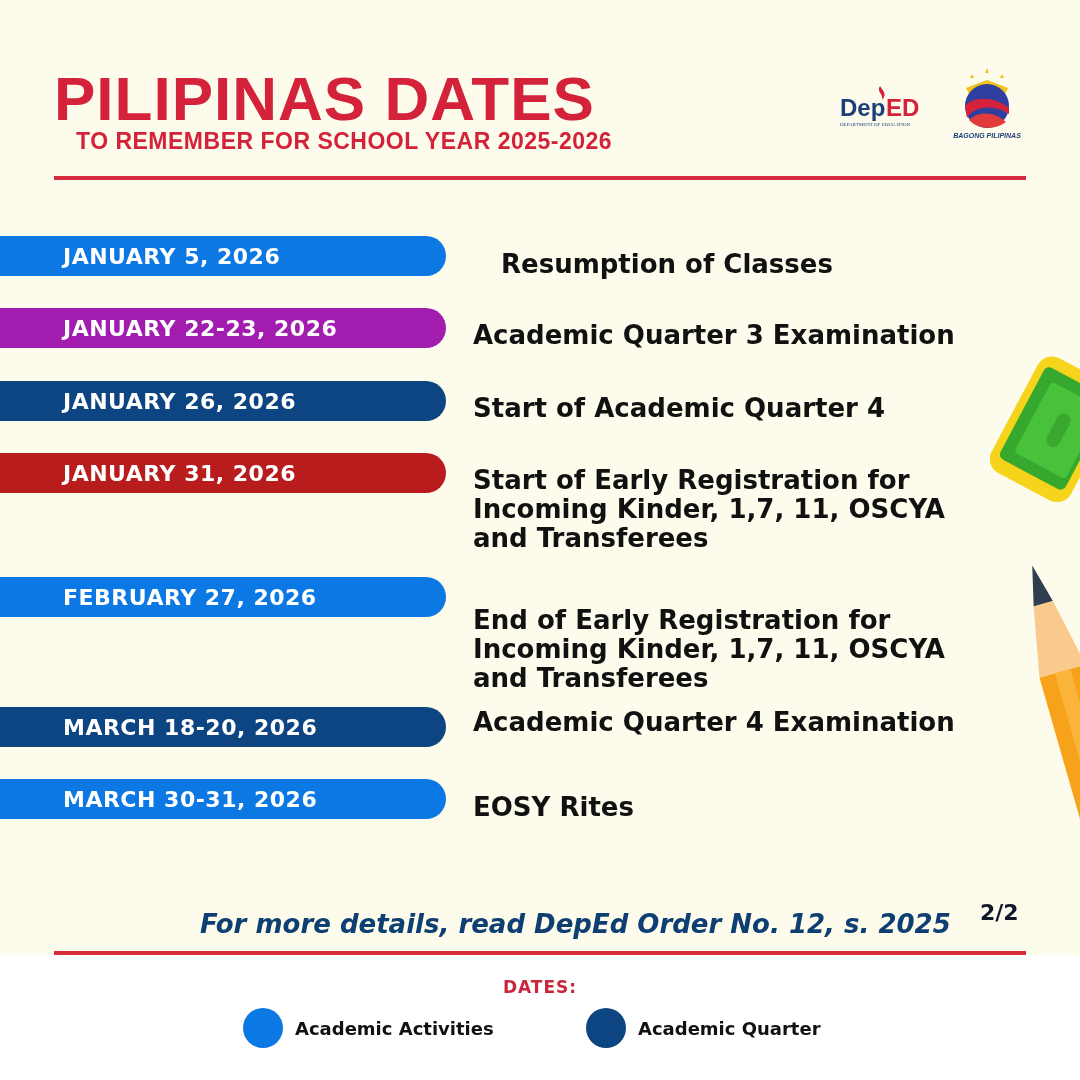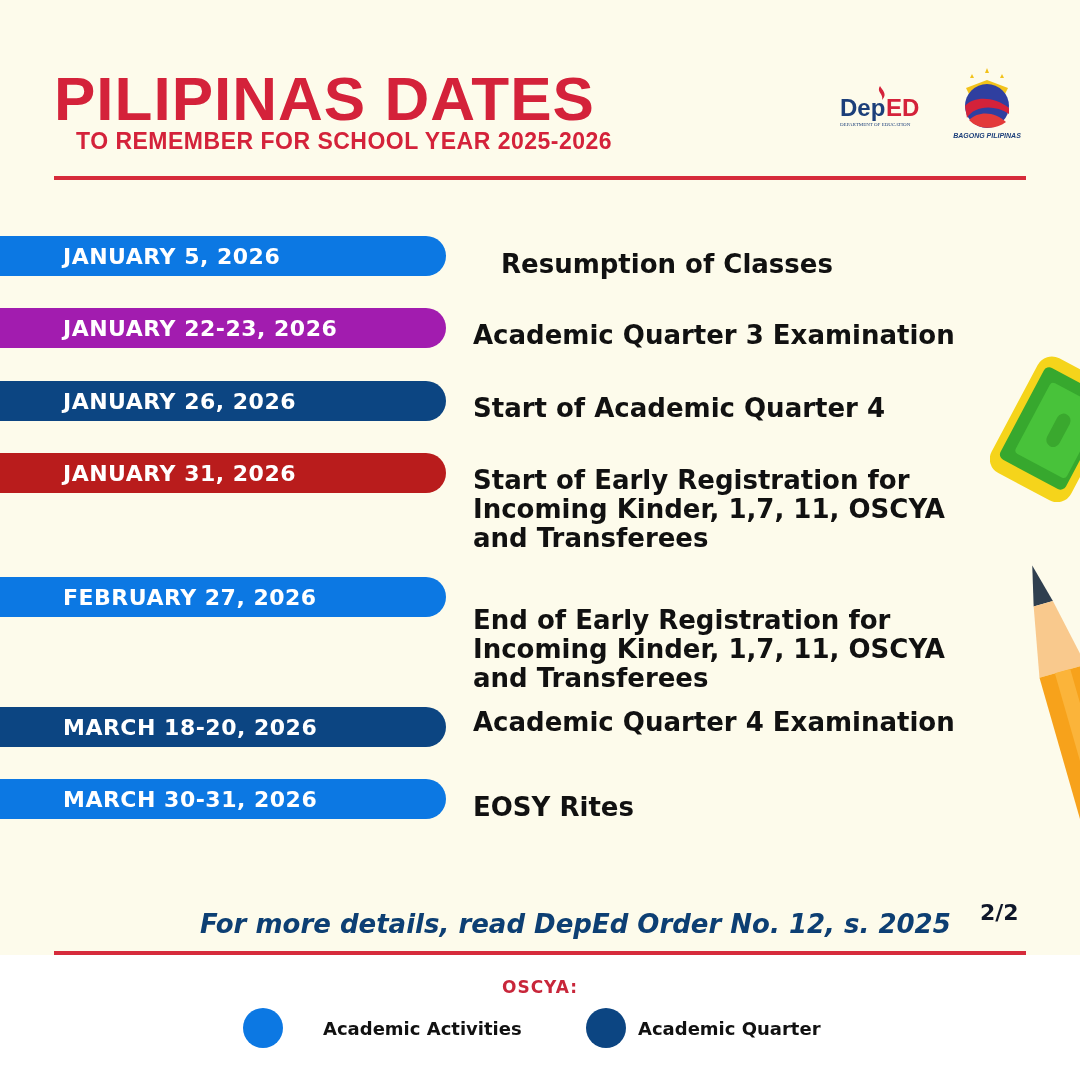--- a/index.html
+++ b/index.html
@@ -102,21 +102,21 @@
     <polygon points="-4,110 44,110 44,380 -4,380" fill="#f7a21b"></polygon>
     <polygon points="12,110 28,110 28,380 12,380" fill="#fbb43a"></polygon>
   </g>
 </svg>
 
 <div class="footer-note">For more details, read DepEd Order No. 12, s. 2025</div>
 <div class="page-num">2/2</div>
 
 <div class="rule" style="top:951px;"></div>
 
-<div class="legend-title">OSCYA:</div>
-<div class="legend-item" style="left:243px;gap:28px;">
+<div class="legend-title">DATES:</div>
+<div class="legend-item" style="left:243px;">
   <div class="legend-dot" style="background:#0c78e3;"></div>
   <span class="legend-label">Academic Activities</span>
 </div>
 <div class="legend-item" style="left:586px;">
   <div class="legend-dot" style="background:#0c4582;"></div>
   <span class="legend-label">Academic Quarter</span>
 </div>
 
 </body></html>

